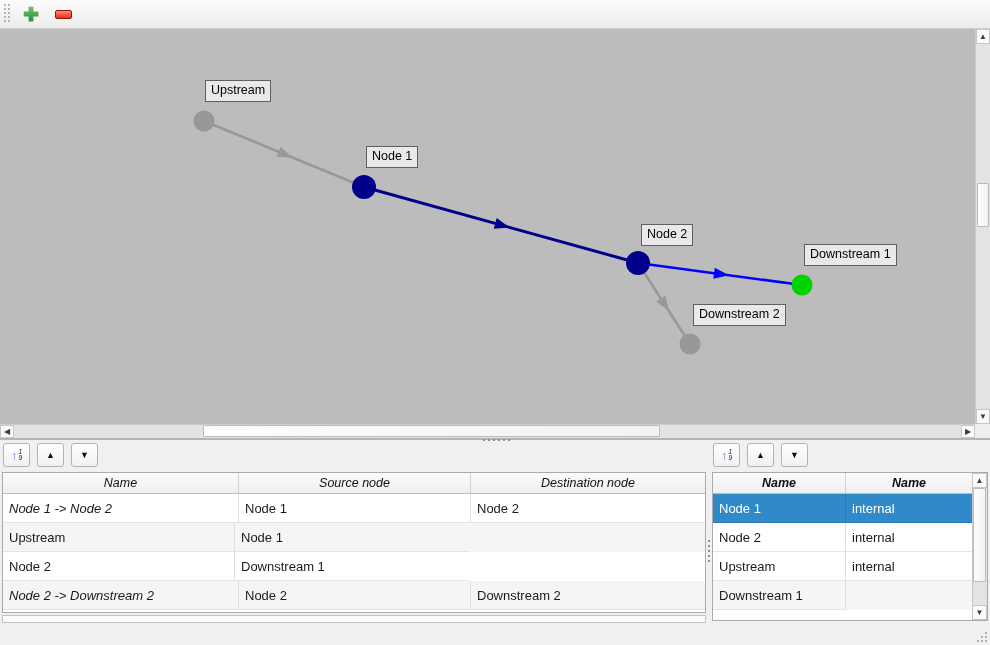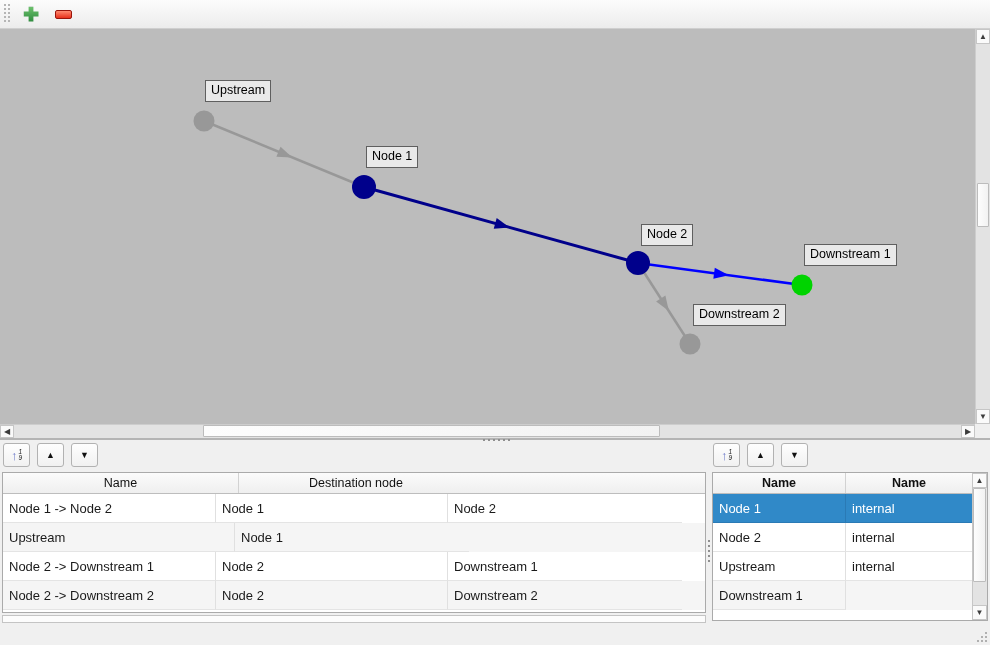--- a/index.html
+++ b/index.html
@@ -56,32 +56,32 @@
   .tri { font-size:9px; line-height:1; }
   .sort-icon { display:flex; align-items:center; }
   .sort-arrow { color:#6b79c9; font-size:13px; font-weight:bold; line-height:1; }
   .sort-digits { display:flex; flex-direction:column; font-size:6.5px; line-height:6px; color:#222; font-style:normal; margin-left:1px; }
 
   
   .tbl { position:absolute; top:472px; background:#fff; border:1px solid #aaaaaa; }
   #edge-table { left:2px; width:704px; height:141px; }
   #node-frame { left:712px; width:276px; height:149px; display:flex; }
   #node-table { width:260px; height:100%; background:#fff; }
-  .thead { display:flex; height:21px; background:linear-gradient(#fbfbfb,#efefef); border-bottom:1px solid #bdbdbd; }
+  .thead { display:flex; height:21px; background:linear-gradient(#fbfbfb,#efefef); border-bottom:1px solid #bdbdbd;font-style:italic; }
   .th { display:flex; align-items:center; justify-content:center; font-size:12.5px; color:#111;
         border-right:1px solid #d2d2d2; height:100%; }
   .th:last-child { border-right:none; }
   .bold-h .th { font-weight:bold; }
   .tr { display:flex; height:29px; background:#fff; }
   .tr.alt { background:#f5f5f5; }
   .td { display:flex; align-items:center; padding-left:6px; font-size:13px;
         border-right:1px solid #e0e0e0; border-bottom:1px solid #e4e4e4; height:100%;
         white-space:nowrap; overflow:hidden; }
   .td:last-child { border-right:1px solid #e0e0e0; }
-  #edge-table .td.c1 { width:213px; } #edge-table .td.c2 { width:232px; } #edge-table .td.c3 { width:234px; border-right:none; }
+  #edge-table .td.c1 { width:236px;font-style:italic; } #edge-table .td.c2 { width:232px; } #edge-table .td.c3 { width:234px; border-right:none; }
   #edge-table .th.c1 { width:236px; } #edge-table .th.c2 { width:232px; } #edge-table .th.c3 { width:234px;text-align:center; }
   #node-table .td.c1, #node-table .th.c1 { width:133px; }
   #node-table .td.c2, #node-table .th.c2 { width:126px; border-right:none; }
   .tr.selected { background:#3089c8; color:#fff; }
   .tr.selected .td { border-right-color:#2a7ab5; border-bottom-color:#2a7ab5; color:#fff; }
 
   #edge-hbar { position:absolute; left:2px; top:615px; width:704px; height:8px;
                background:#fcfcfc; border:1px solid #c4c4c4; }
 
   
@@ -192,33 +192,33 @@
       <span class="tri">▲</span>
     </span>
   <span class="mbtn">
       <span class="tri">▼</span>
     </span>
 </div>
 
 <div id="edge-table" class="tbl">
   <div class="thead">
     <span class="th c1">Name</span>
+    <span class="th c2">Source node</span>
     <span class="th c3">Destination node</span>
   </div>
   <div class="tr">
     <span class="td c1">Node 1 -&gt; Node 2</span>
     <span class="td c2">Node 1</span>
     <span class="td c3">Node 2</span>
   </div>
   <div class="tr alt">
     <span class="td c2">Upstream</span>
     <span class="td c3">Node 1</span>
   </div>
   <div class="tr">
-    <span class="td c1">Node 2 -&gt; Downstream 1</span>
     <span class="td c2">Node 2</span>
     <span class="td c3">Downstream 1</span>
   </div>
   <div class="tr alt">
     <span class="td c1">Node 2 -&gt; Downstream 2</span>
     <span class="td c2">Node 2</span>
     <span class="td c3">Downstream 2</span>
   </div>
 </div>
 <div id="edge-hbar"></div>

